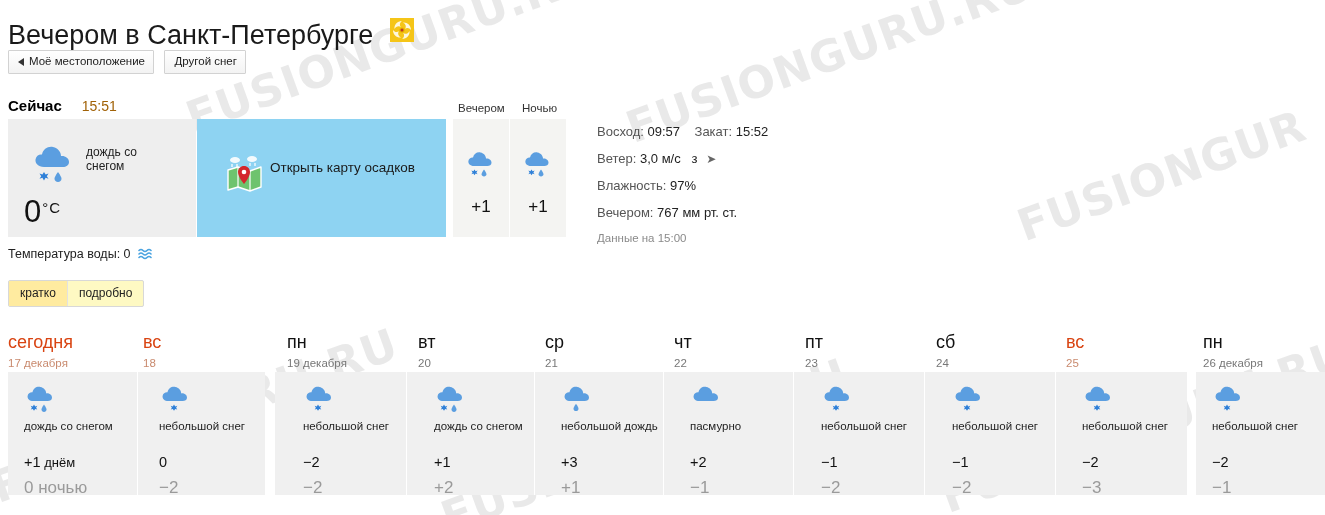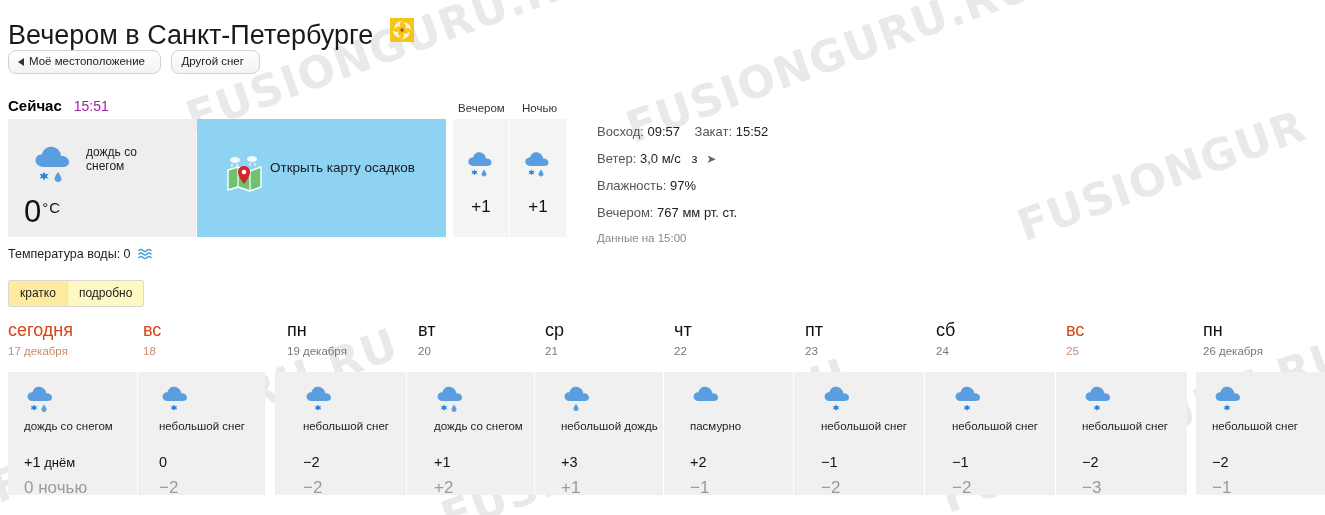--- a/index.html
+++ b/index.html
@@ -30,24 +30,24 @@
     margin-left: 9px;
     position: relative;
     top: -3px;
   }
 
   .btn-row { position: absolute; left: 8px; top: 50px; }
   .btn {
     display: inline-block;
     border: 1px solid #d2d2d2;
     background: linear-gradient(#ffffff, #f3f3f3);
-    border-radius: 8px;
+    border-radius: 1px;
     font-size: 11.5px;
     color: #222;
-    padding: 4px 15px 5px 9px;
+    padding: 4px 8px 5px 9px;
     margin-right: 6px;
     line-height: 13px;
     white-space: nowrap;
     cursor: pointer;
   }
   .btn .geo-caret {
     display: inline-block;
     width: 0; height: 0;
     border-top: 4px solid transparent;
     border-bottom: 4px solid transparent;
@@ -57,21 +57,21 @@
   }
 
   
   .now-line {
     position: absolute;
     left: 8px; top: 97px;
     font-size: 15px;
     white-space: nowrap;
   }
   .now-line .now-label { font-weight: bold; color: #000; }
-  .now-line .now-time { color: #a21caf; margin-left: 12px; font-size: 14px; }
+  .now-line .now-time { color: #a16207; margin-left: 20px; font-size: 14px; }
 
   
   .current-wrap { position: absolute; left: 8px; top: 119px; }
   .current-card {
     position: absolute; left: 0; top: 0;
     width: 188px; height: 118px;
     background: #eeeeee;
   }
   .current-icon { position: absolute; left: 22px; top: 22px; }
   .current-desc {
@@ -177,21 +177,21 @@
     color: #222;
     cursor: pointer;
     line-height: 14px;
     white-space: nowrap;
   }
   .tab.active { background: #ffeba0; }
   .tab + .tab { border-left: 1px solid #e2e2e2; }
 
   
   .forecast { position: absolute; left: 0; top: 320px; width: 1325px; }
-  .fc-head { position: absolute; top: 0; left: 0; width: 1108px; height: 52px; }
+  .fc-head { position: absolute; top: 12px; left: 0; width: 1108px; height: 52px; }
   .fc-day-head { position: absolute; top: 0; }
   .fc-dow {
     font-size: 18px;
     color: #111;
     line-height: 20px;
     white-space: nowrap;
   }
   .fc-dow.weekend { color: #d94412; }
   .fc-date {
     font-size: 11.5px;

